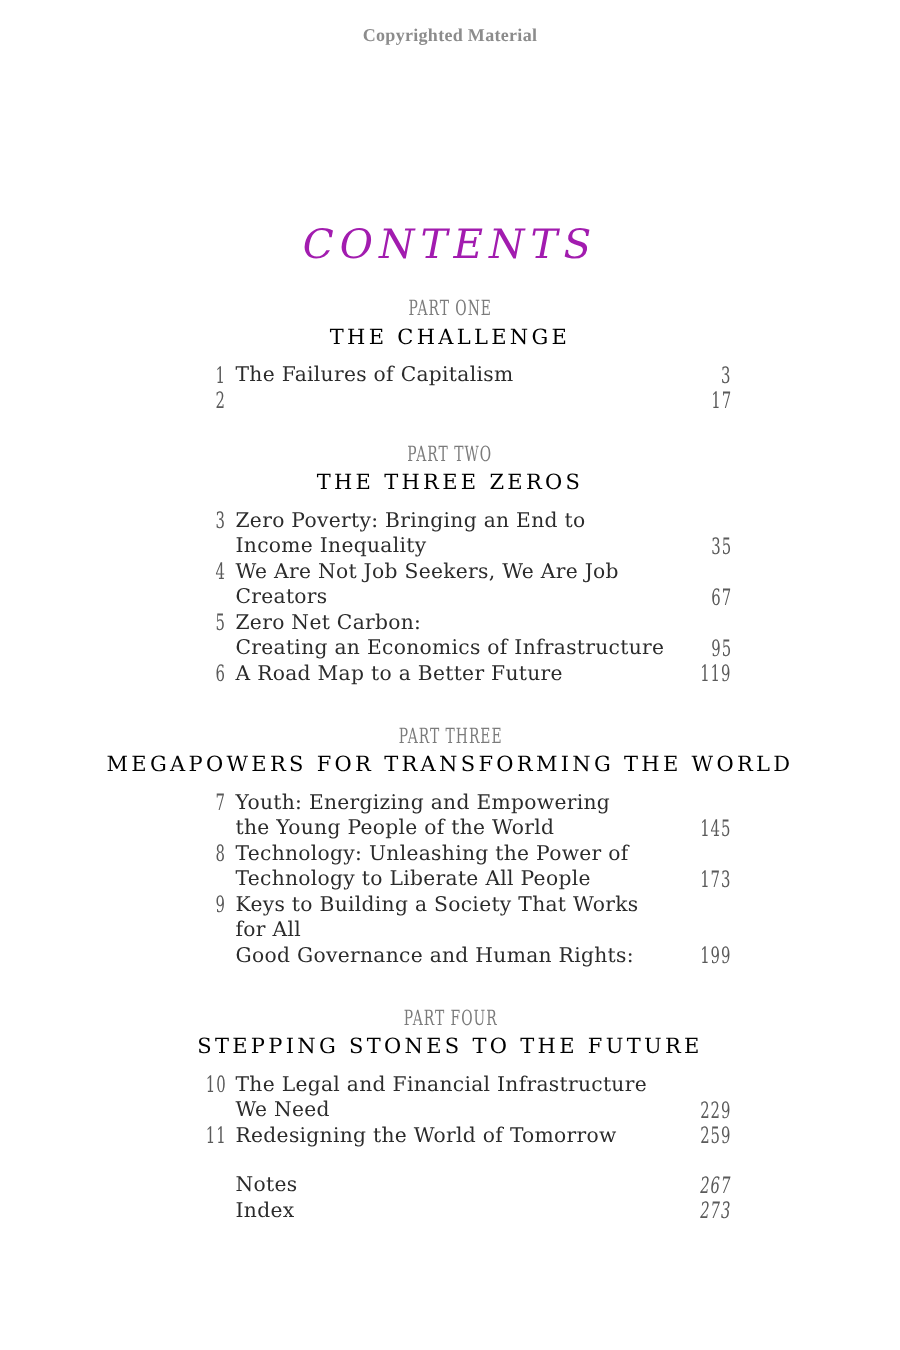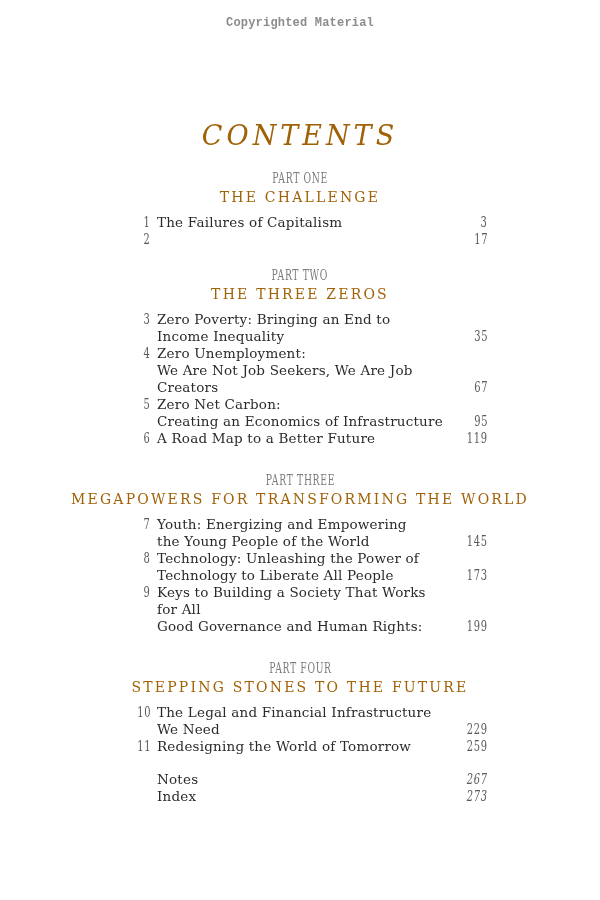--- a/index.html
+++ b/index.html
@@ -7,58 +7,58 @@
     position:relative;
     width:600px; height:900px;
     margin:0 auto;
     background:#ffffff;
     font-family:"DejaVu Serif", serif;
     color:#2b2b2b;
     overflow:hidden;
   }
   .copyright {
     text-align:center;
-    font-family:Liberation Mono, monospace;
+    font-family:Liberation Serif, serif;
     font-weight:bold;
     font-size:12px;
     color:#8c8c8c;
     letter-spacing:0.2px;
     line-height:15px;
   }
   .copyright.top { padding-top:16px; }
 
   .book-title {
     text-align:center;
-    margin-top:90px;
+    margin-top:118px;
     font-style:italic;
     font-weight:normal;
     font-size:27px;
     letter-spacing:4px;
-    color:#a16207;
+    color:#a21caf;
     line-height:30px;
   }
 
   .part { margin-top:20px; }
   .part.first { }
   .part.wide3, .part.wide4 { margin-top:26px; }
 
   .part-label {
     text-align:center;
     color:#7b7b7b;
     font-size:14px;
     line-height:15px;
     white-space:nowrap;
   }
   .part-title {
     text-align:center;
     font-size:14px;
     letter-spacing:2.2px;
     line-height:17px;
     margin-top:3px;
-    color:#a16207;
+    color:#000000;
     white-space:nowrap;
   }
 
   .cond {
     display:inline-block;
     transform:scaleX(0.66);
     transform-origin:50% 50%;
     letter-spacing:1px;
   }
   .cond.right { transform-origin:100% 50%; }
@@ -122,21 +122,20 @@
         <span class="ch-num"><span class="cond right">3</span></span>
         <span class="ch-text">
           <span class="ch-line">Zero Poverty: Bringing an End to</span>
           <span class="ch-line">Income Inequality</span>
         </span>
         <span class="ch-page"><span class="cond right">35</span></span>
       </div>
       <div class="ch-row">
         <span class="ch-num"><span class="cond right">4</span></span>
         <span class="ch-text">
-          <span class="ch-line">Zero Unemployment:</span>
           <span class="ch-line">We Are Not Job Seekers, We Are Job Creators</span>
         </span>
         <span class="ch-page"><span class="cond right">67</span></span>
       </div>
       <div class="ch-row">
         <span class="ch-num"><span class="cond right">5</span></span>
         <span class="ch-text">
           <span class="ch-line">Zero Net Carbon:</span>
           <span class="ch-line">Creating an Economics of Infrastructure</span>
         </span>

